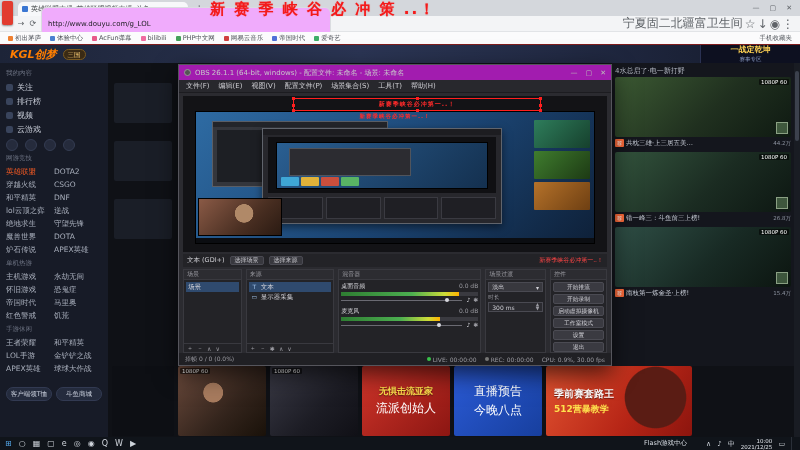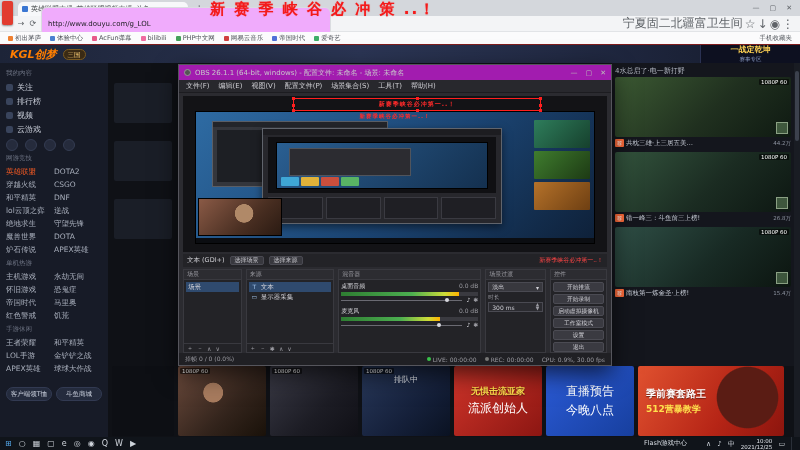--- a/index.html
+++ b/index.html
@@ -574,24 +574,20 @@
   </div>
 
   <div id="brow" class="abs">
     <div class="bfill"></div>
     <div class="bthumb bt1">
       <span class="bbadge">1080P 60</span>
     </div>
     <div class="bthumb bt2">
       <span class="bbadge">1080P 60</span>
     </div>
-    <div class="bthumb bt3">
-      <span class="bbadge">1080P 60</span>
-      <span class="bover">排队中</span>
-    </div>
     <div class="bthumb bt4">
       <div class="blines">
         <span class="l1">无惧击流亚家</span>
         <span class="l2">流派创始人</span>
       </div>
     </div>
     <div class="bthumb bt5">
       <div class="blines">
         <span class="l2">直播预告</span>
         <span class="l2">今晚八点</span>

